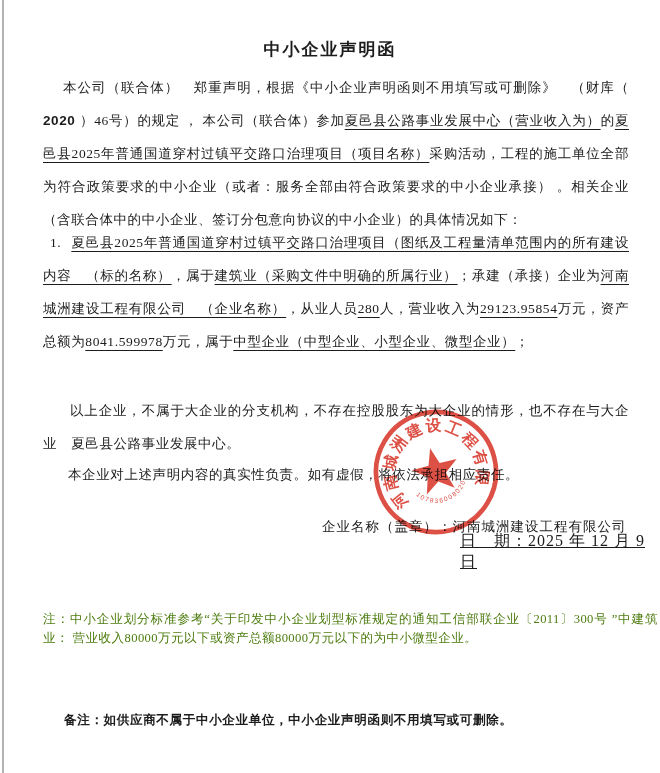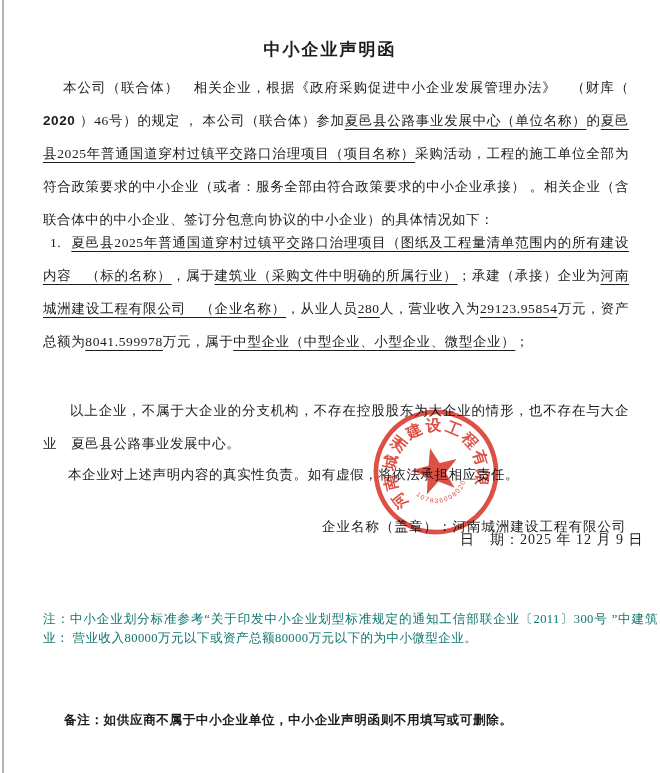--- a/index.html
+++ b/index.html
@@ -37,27 +37,27 @@
     text-decoration-thickness: 1px;
   }
   .num-bold { font-weight: bold; font-family: Liberation Sans, sans-serif; }
   .item-no { display: inline-block; margin-left: 7px; margin-right: 10px; }
   .sig-line {
     position: absolute; left: 322px; top: 518px;
     font-size: 13.5px; letter-spacing: 1px;
   }
   .date-line {
     position: absolute; left: 460px; top: 531px;
-    font-size: 14px; letter-spacing: 1px;
+    font-size: 16px; letter-spacing: 1px; text-decoration: underline;
   }
   .notes {
     position: absolute; left: 43px; top: 610px; width: 615px;
     font-size: 12.6px; line-height: 18.6px;
     text-align: justify; letter-spacing: 0.4px;
-    color: #0f766e;
+    color: #4d7c0f;
   }
   .remark {
     position: absolute; left: 64px; top: 712px; width: 560px;
     font-size: 12.6px; font-weight: bold; letter-spacing: 0.6px;
   }
   .stamp {
     position: absolute; left: 361px; top: 397px;
     width: 150px; height: 150px;
     color: #d8382b;
     opacity: 0.88;
@@ -67,21 +67,21 @@
   }
   .stamp svg { width: 100%; height: 100%; display: block; }
 </style>
 </head>
 <body>
 
 <div class="scan-edge"></div>
 
 <h1 class="doc-title">中小企业声明函</h1>
 
-<p class="para p1"><span>本公司（联合体）　相关企业，根据《政府采购促进中小企业发展管理办法》　（财库（</span><span class="num-bold"> 2020 </span><span>）46号）的规定 ， 本公司（联合体）参加</span><span class="u">夏邑县公路事业发展中心（单位名称）</span><span>的</span><span class="u">夏邑县2025年普通国道穿村过镇平交路口治理项目（项目名称）</span><span>采购活动，工程的施工单位全部为符合政策要求的中小企业（或者：服务全部由符合政策要求的中小企业承接） 。相关企业（含联合体中的中小企业、签订分包意向协议的中小企业）的具体情况如下：</span></p>
+<p class="para p1"><span>本公司（联合体）　郑重声明，根据《中小企业声明函则不用填写或可删除》　（财库（</span><span class="num-bold"> 2020 </span><span>）46号）的规定 ， 本公司（联合体）参加</span><span class="u">夏邑县公路事业发展中心（营业收入为）</span><span>的</span><span class="u">夏邑县2025年普通国道穿村过镇平交路口治理项目（项目名称）</span><span>采购活动，工程的施工单位全部为符合政策要求的中小企业（或者：服务全部由符合政策要求的中小企业承接） 。相关企业（含联合体中的中小企业、签订分包意向协议的中小企业）的具体情况如下：</span></p>
 
 <p class="para p2"><span class="item-no">1.</span><span class="u">夏邑县2025年普通国道穿村过镇平交路口治理项目（图纸及工程量清单范围内的所有建设内容　（标的名称）</span><span>，属于</span><span class="u">建筑业（采购文件中明确的所属行业）</span><span>；承建（承接）企业为</span><span class="u">河南城洲建设工程有限公司　（企业名称）</span><span>，从业人员</span><span class="u">280</span><span>人，营业收入为</span><span class="u">29123.95854</span><span>万元，资产总额为</span><span class="u">8041.599978</span><span>万元，属于</span><span class="u">中型企业（中型企业、小型企业、微型企业）</span><span>；</span></p>
 
 <p class="para p3">以上企业，不属于大企业的分支机构，不存在控股股东为大企业的情形，也不存在与大企业　夏邑县公路事业发展中心。</p>
 
 <p class="para p4">本企业对上述声明内容的真实性负责。如有虚假，将依法承担相应责任。</p>
 
 <div class="sig-line">企业名称（盖章）：河南城洲建设工程有限公司</div>
 
 <div class="date-line">日　期：2025 年 12 月 9 日</div>

